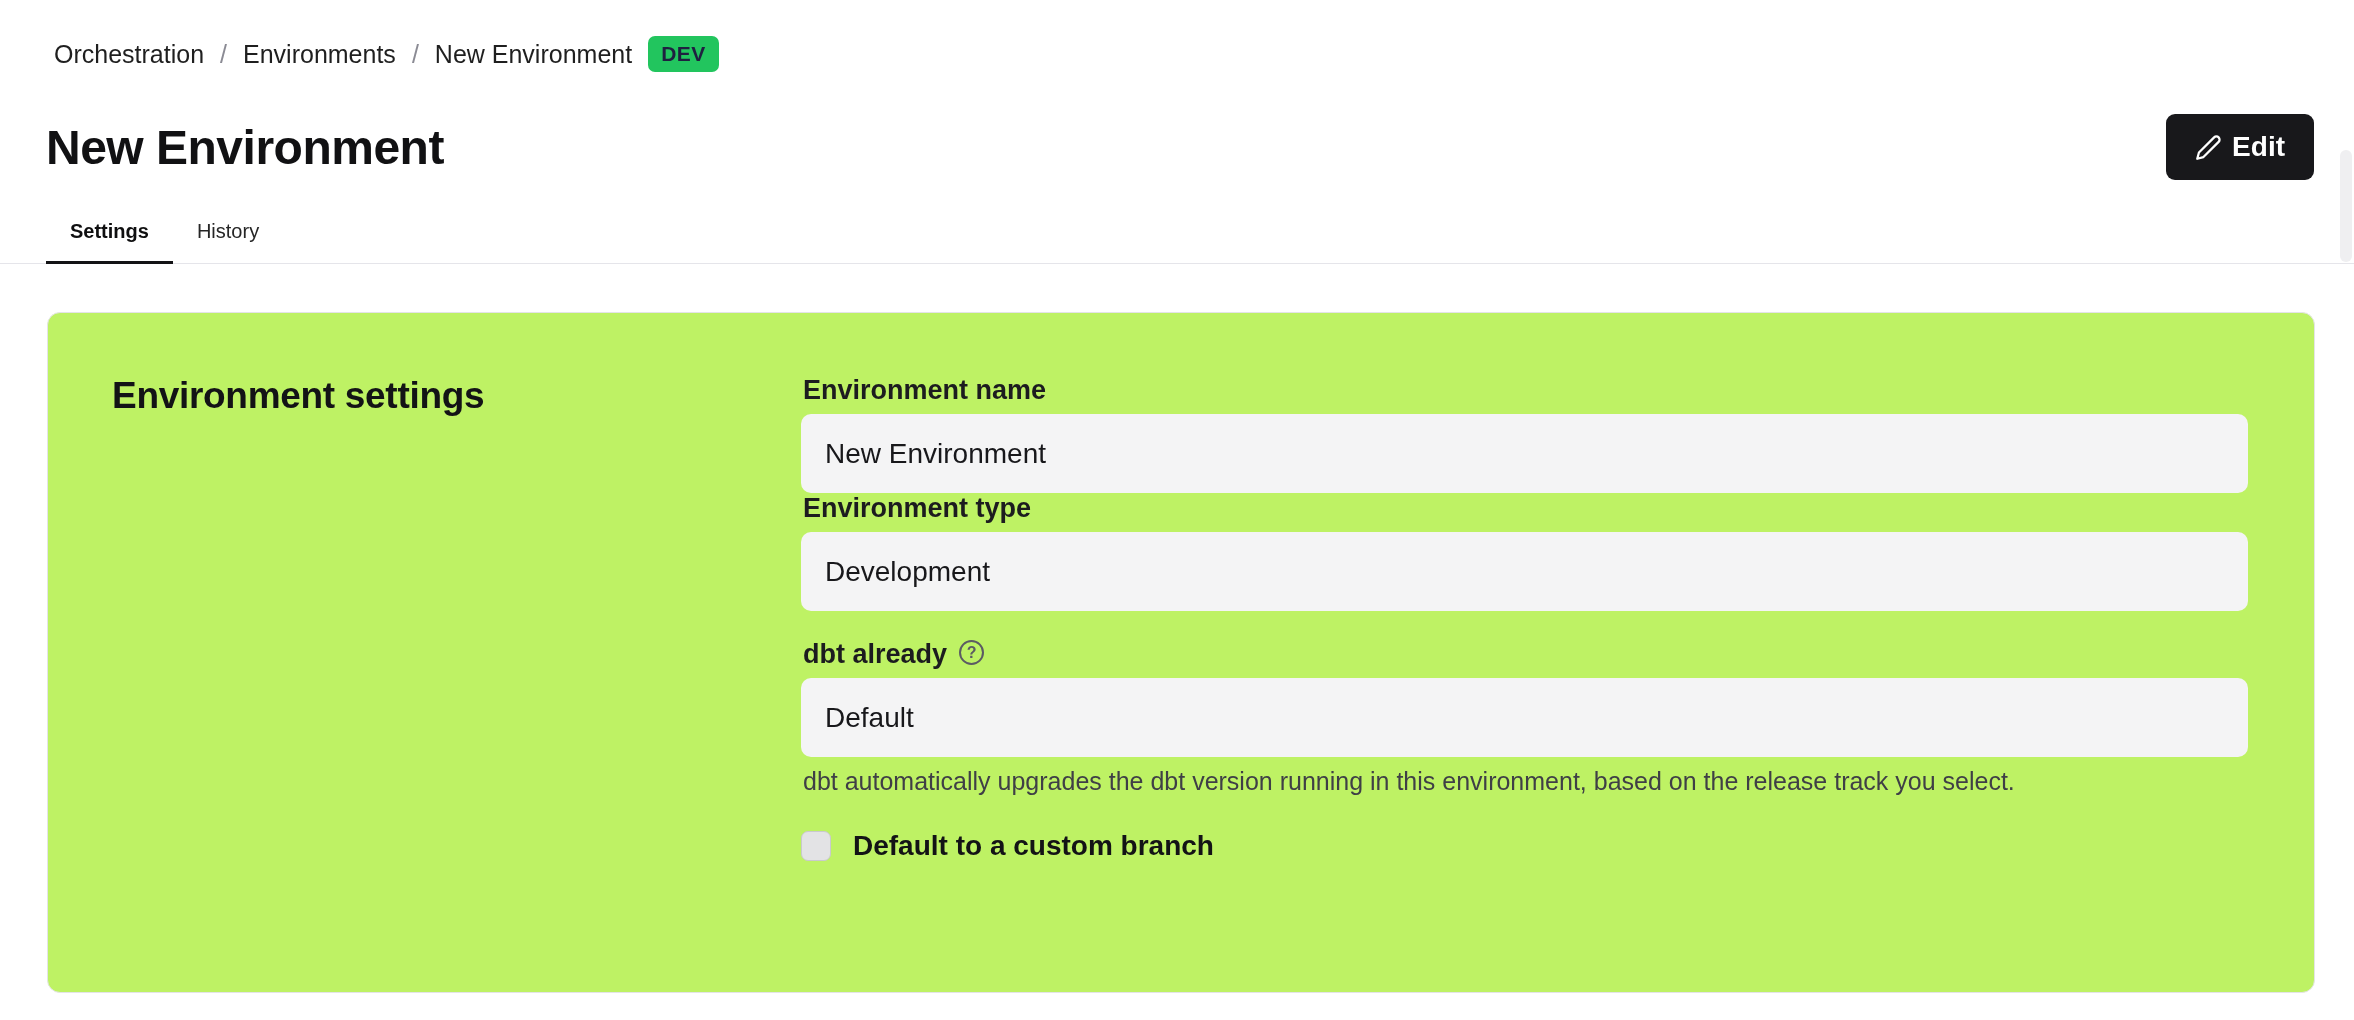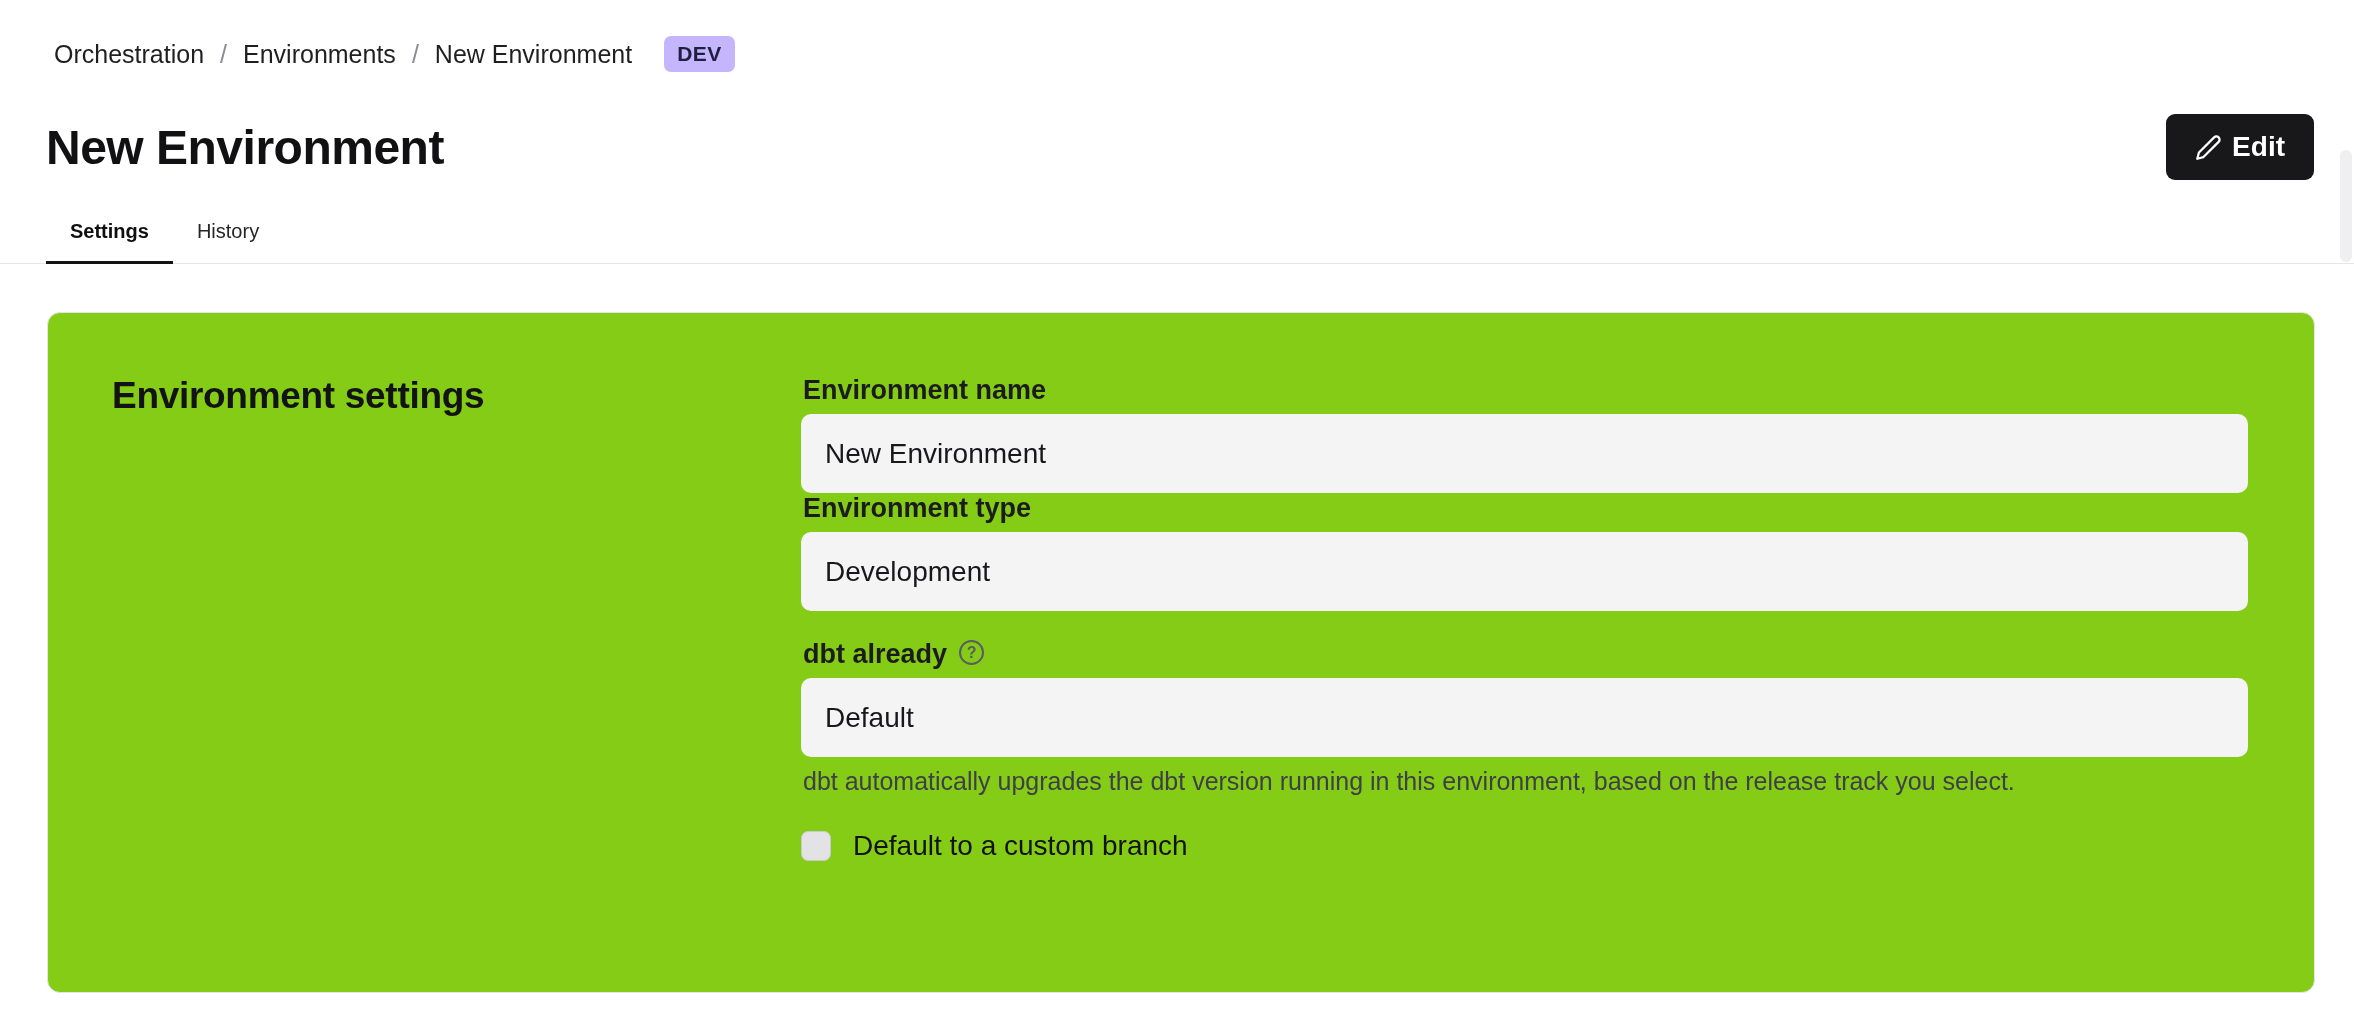--- a/index.html
+++ b/index.html
@@ -17,28 +17,28 @@
   .breadcrumb {
     display: flex;
     align-items: center;
     gap: 16px;
     padding: 36px 9px 0 54px;
     font-size: 25px;
   }
   .crumb { color: #1f1f1f; cursor: pointer; }
   .crumb-sep { color: #8b8b94; }
   .badge-dev {
-    background: #c4b5fd;
+    background: #22c55e;
     color: #1f2040;
     font-size: 21px;
     font-weight: 700;
     letter-spacing: 0.5px;
     padding: 6px 13px;
     border-radius: 7px;
-    margin-left: 16px;
+    margin-left: 0;
   }
 
   
   .page-header {
     display: flex;
     justify-content: space-between;
     align-items: center;
     padding: 0 40px 0 46px;
     margin-top: 42px;
   }
@@ -85,21 +85,21 @@
   }
 
   
   .card {
     margin: 48px 39px 0 47px;
     height: 681px;
     border: 1px solid #e4e4e7;
     border-radius: 13px;
     display: flex;
     padding: 62px 66px 50px 64px;
-    background: #84cc16;
+    background: #bef264;
   }
   .card-left { width: 689px; flex-shrink: 0; }
   .card-heading {
     font-size: 37px;
     font-weight: 700;
     letter-spacing: -0.3px;
     color: #131316;
   }
   .card-form { flex: 1; min-width: 0; }
 
@@ -157,21 +157,21 @@
     height: 30px;
     background: #e3e3e5;
     border: 1px solid #c9c9cd;
     border-radius: 7px;
     margin-right: 22px;
     cursor: pointer;
     flex-shrink: 0;
   }
   .checkbox-label {
     font-size: 28px;
-    font-weight: 400;
+    font-weight: 700;
     color: #131316;
   }
 
   
   .scrollbar-thumb {
     position: absolute;
     right: 2px;
     top: 150px;
     width: 12px;
     height: 112px;

